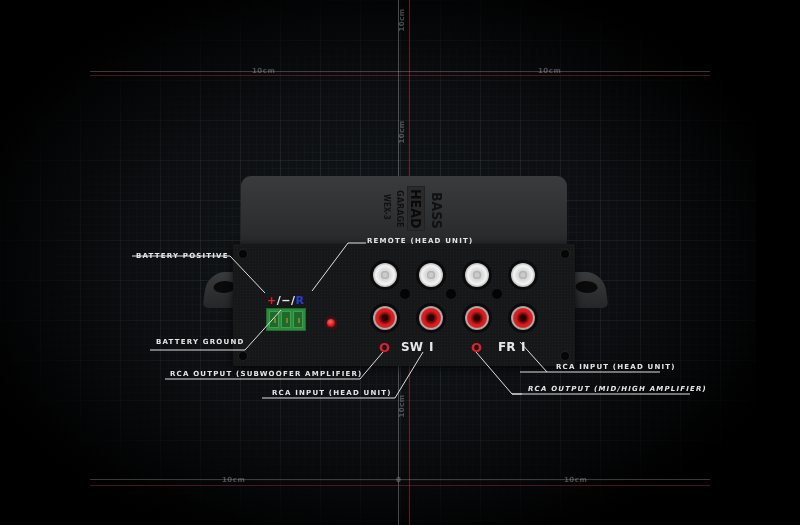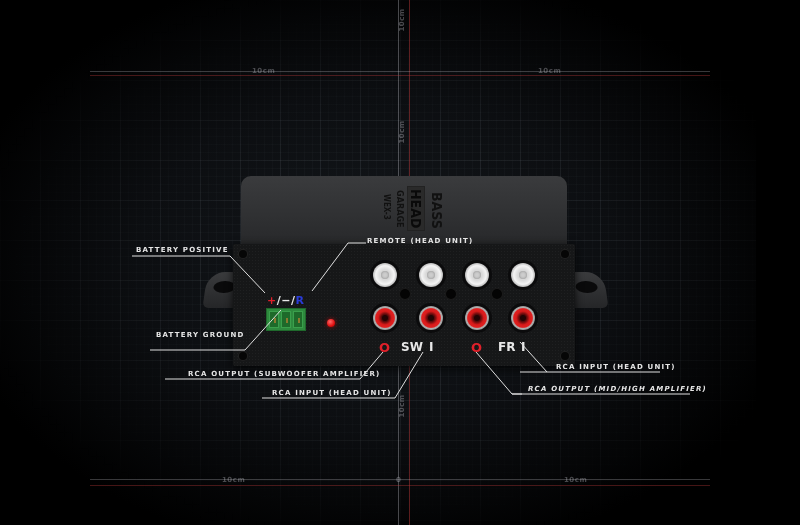--- a/index.html
+++ b/index.html
@@ -180,20 +180,20 @@
     <polyline points="366,243 348,243 312,291"></polyline>
     <polyline points="150,350 245,350 281,310"></polyline>
     <polyline points="165,379 360,379 383,352"></polyline>
     <polyline points="262,398 395,398 423,352"></polyline>
     <polyline points="520,372 547,372 520,342"></polyline>
     <polyline points="522,394 512,394 476,352"></polyline>
     <line x1="547" y1="372" x2="660" y2="372"></line>
     <line x1="512" y1="394" x2="690" y2="394"></line>
   </svg>
 
-  <span class="callout" style="left:136px;top:246px;">Battery Positive</span>
+  <span class="callout" style="left:136px;top:252px;">Battery Positive</span>
   <span class="callout" style="left:367px;top:237px;">Remote (Head Unit)</span>
-  <span class="callout" style="left:156px;top:331px;">Battery Ground</span>
-  <span class="callout" style="left:188px;top:370px;">RCA Output (Subwoofer Amplifier)</span>
+  <span class="callout" style="left:156px;top:338px;">Battery Ground</span>
+  <span class="callout" style="left:170px;top:370px;">RCA Output (Subwoofer Amplifier)</span>
   <span class="callout" style="left:272px;top:389px;">RCA Input (Head Unit)</span>
   <span class="callout" style="left:556px;top:363px;">RCA Input (Head Unit)</span>
   <span class="callout" style="left:528px;top:385px;font-style:italic;">RCA Output (Mid/High Amplifier)</span>
 </div>
 
 </body></html>

